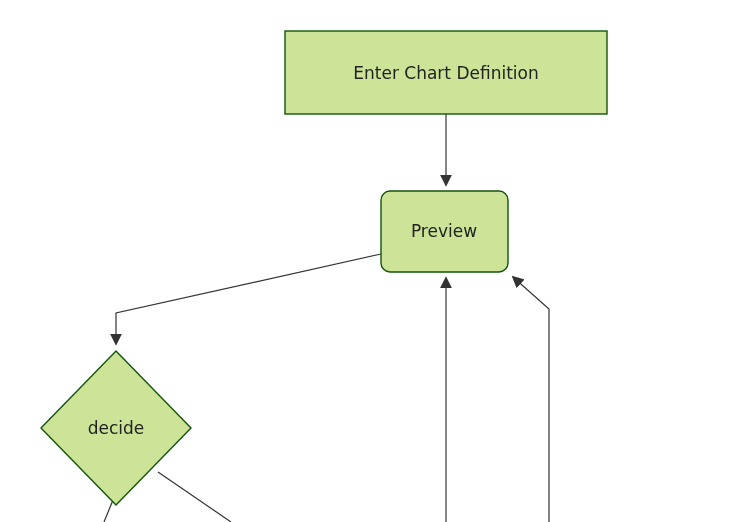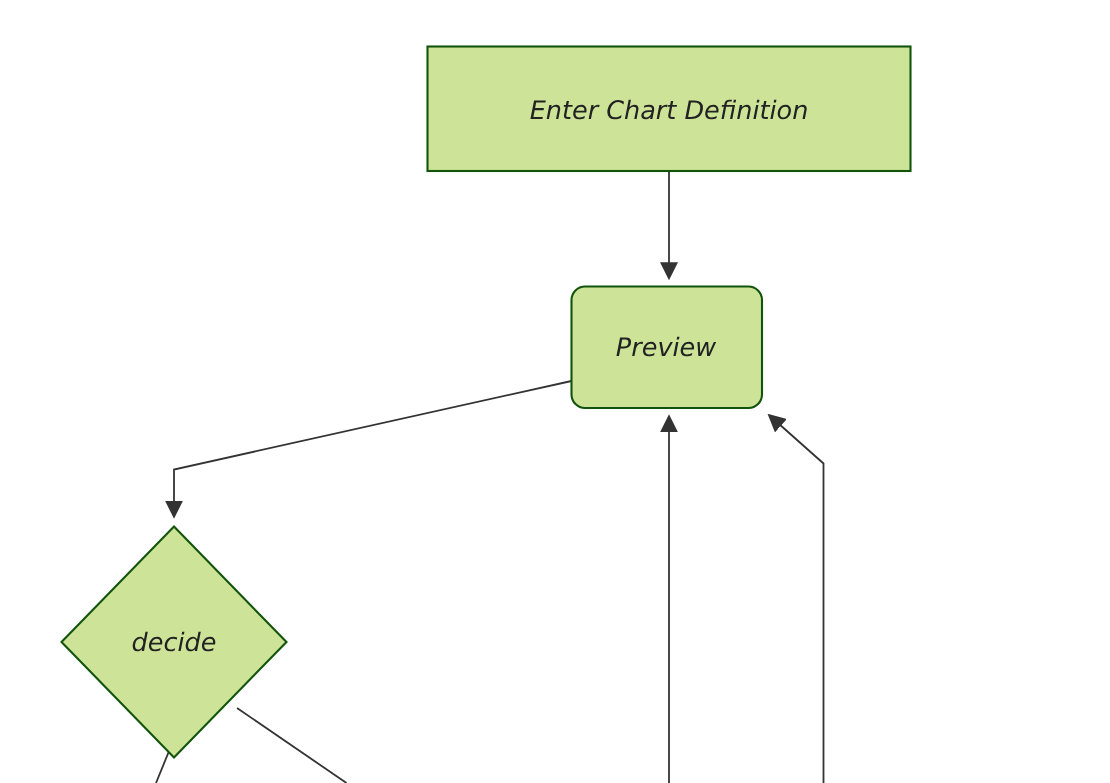--- a/index.html
+++ b/index.html
@@ -10,21 +10,20 @@
   body {
     width: 740px;
     height: 522px;
     overflow: hidden;
     font-family: "DejaVu Sans", "Liberation Sans", sans-serif;
   }
   .canvas {
     position: relative;
     width: 588px;
     height: 522px;
-    font-style: italic;
   }
   svg { display: block; }
   .node-label {
     font-family: "DejaVu Sans", "Liberation Sans", sans-serif;
     font-size: 17px;
   }
   .edge {
     fill: none;
     stroke-width: 1.2px;
   }

